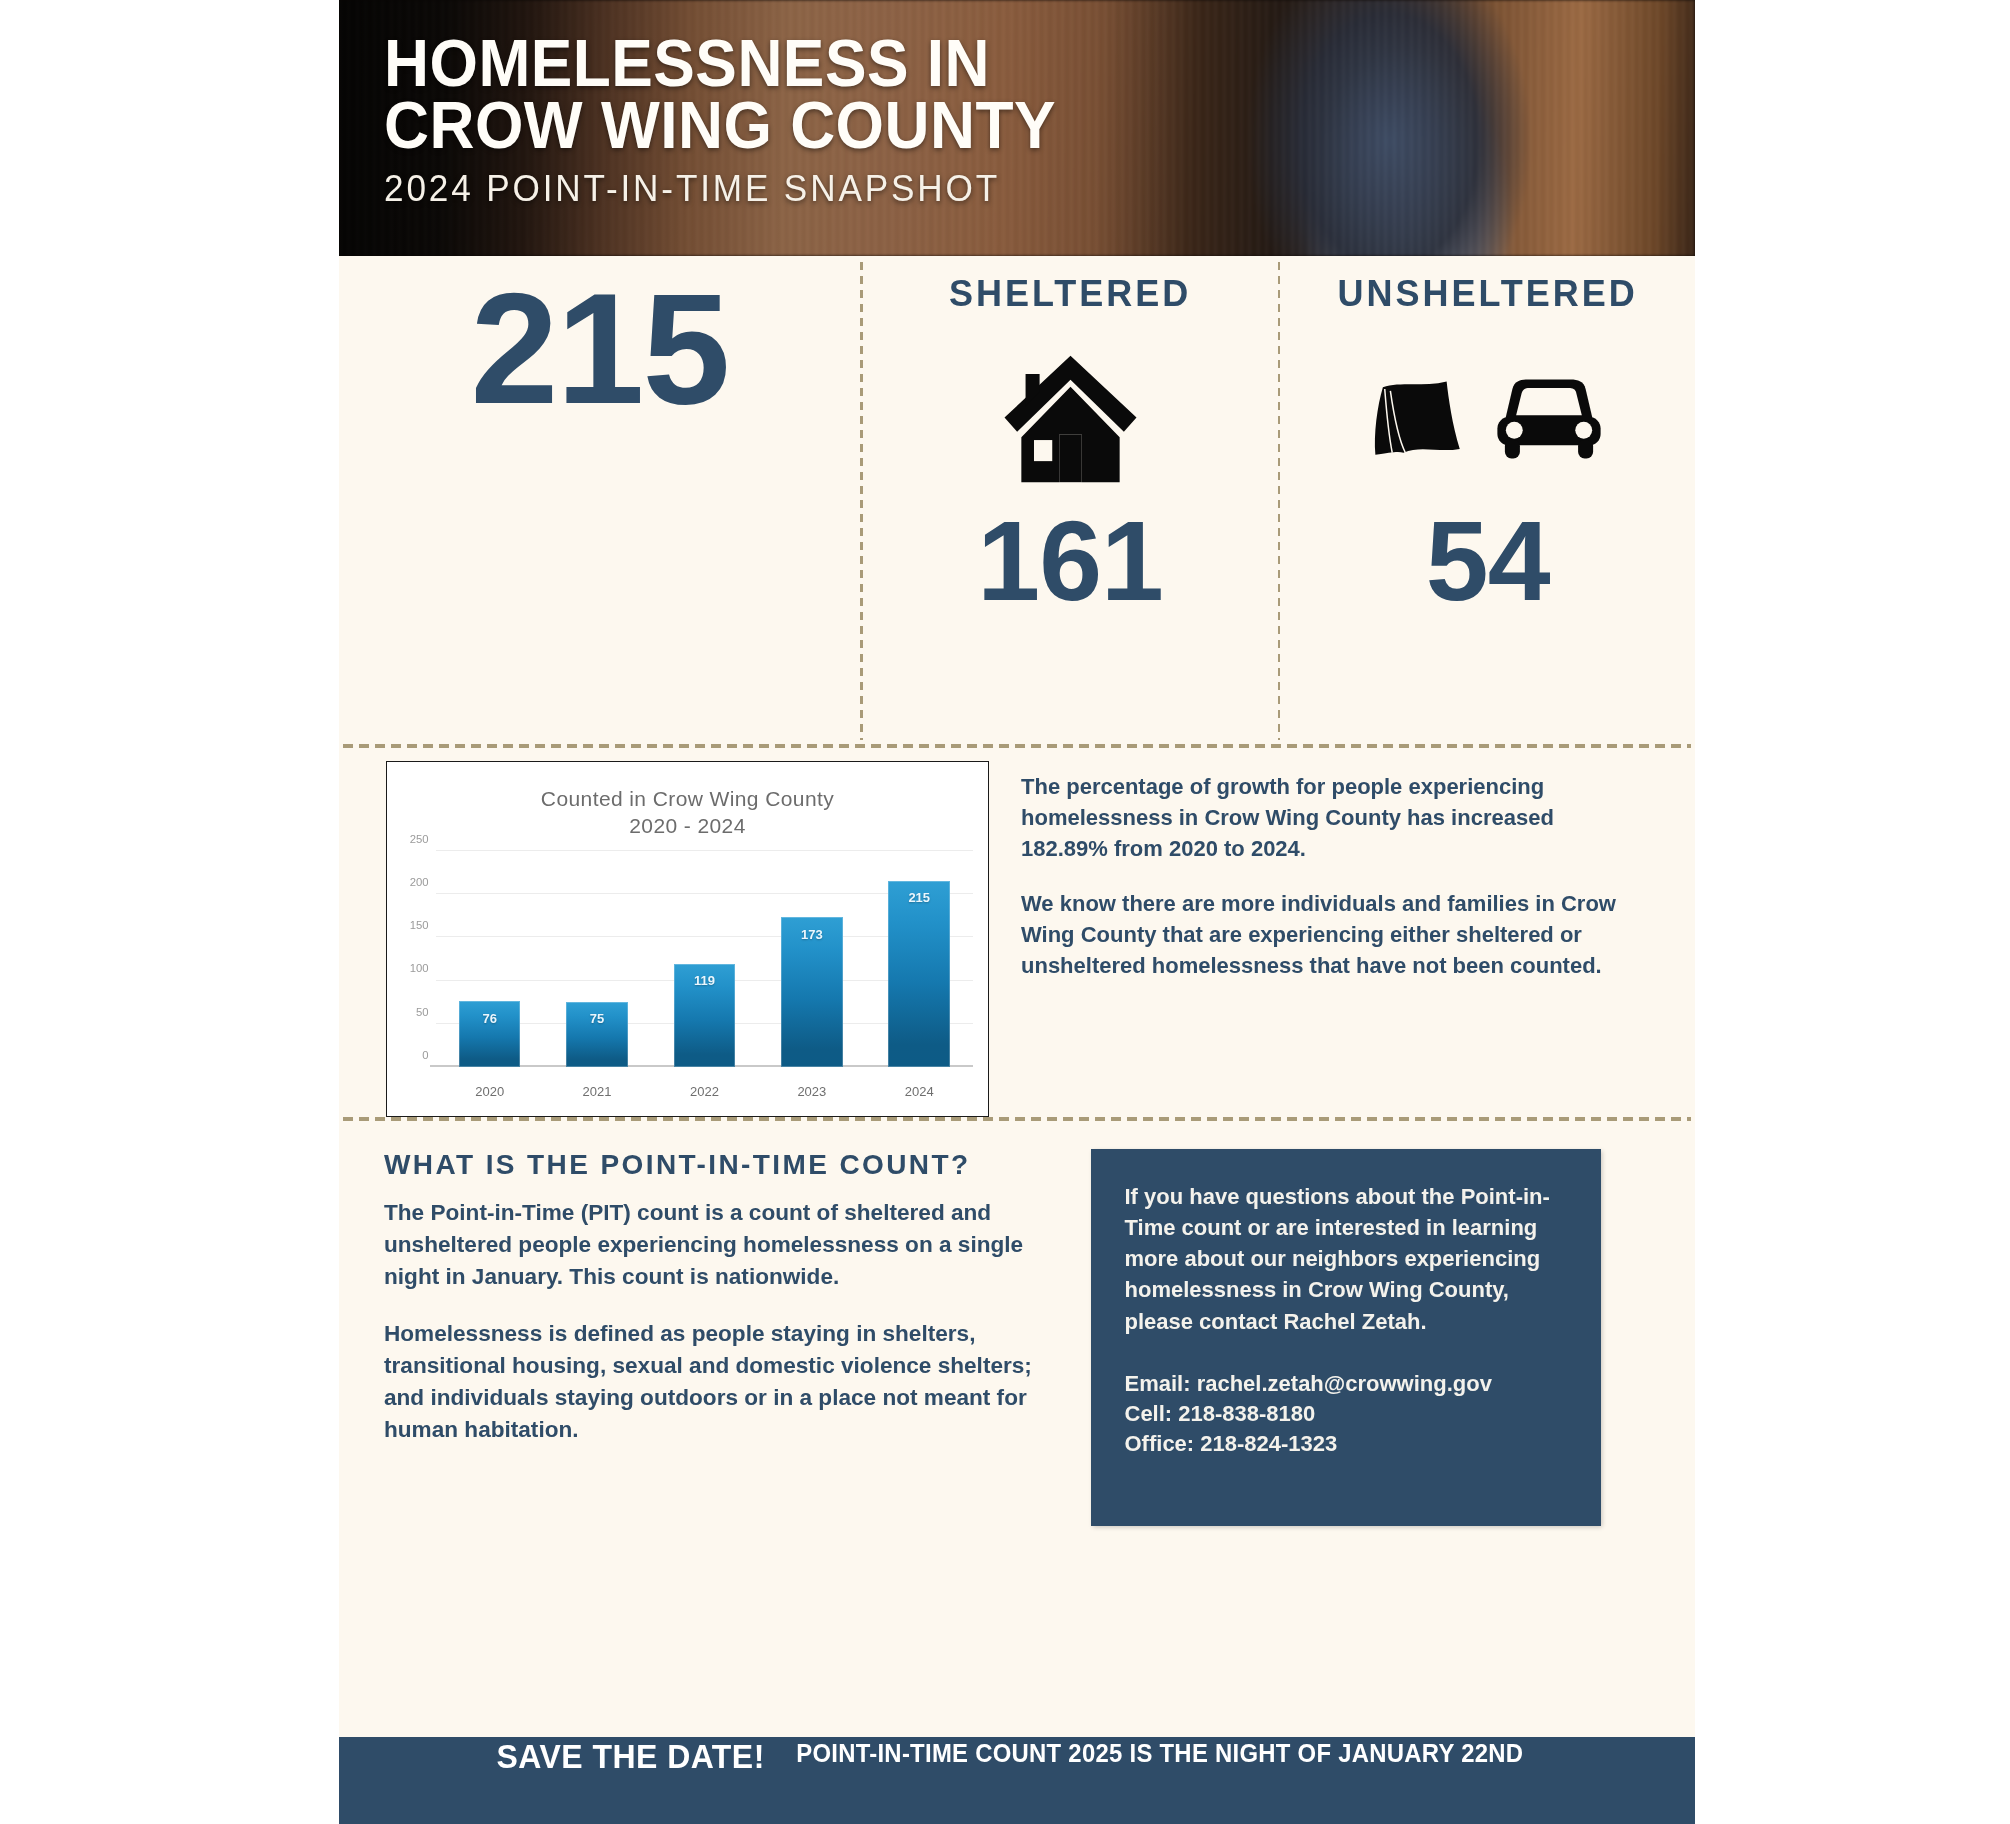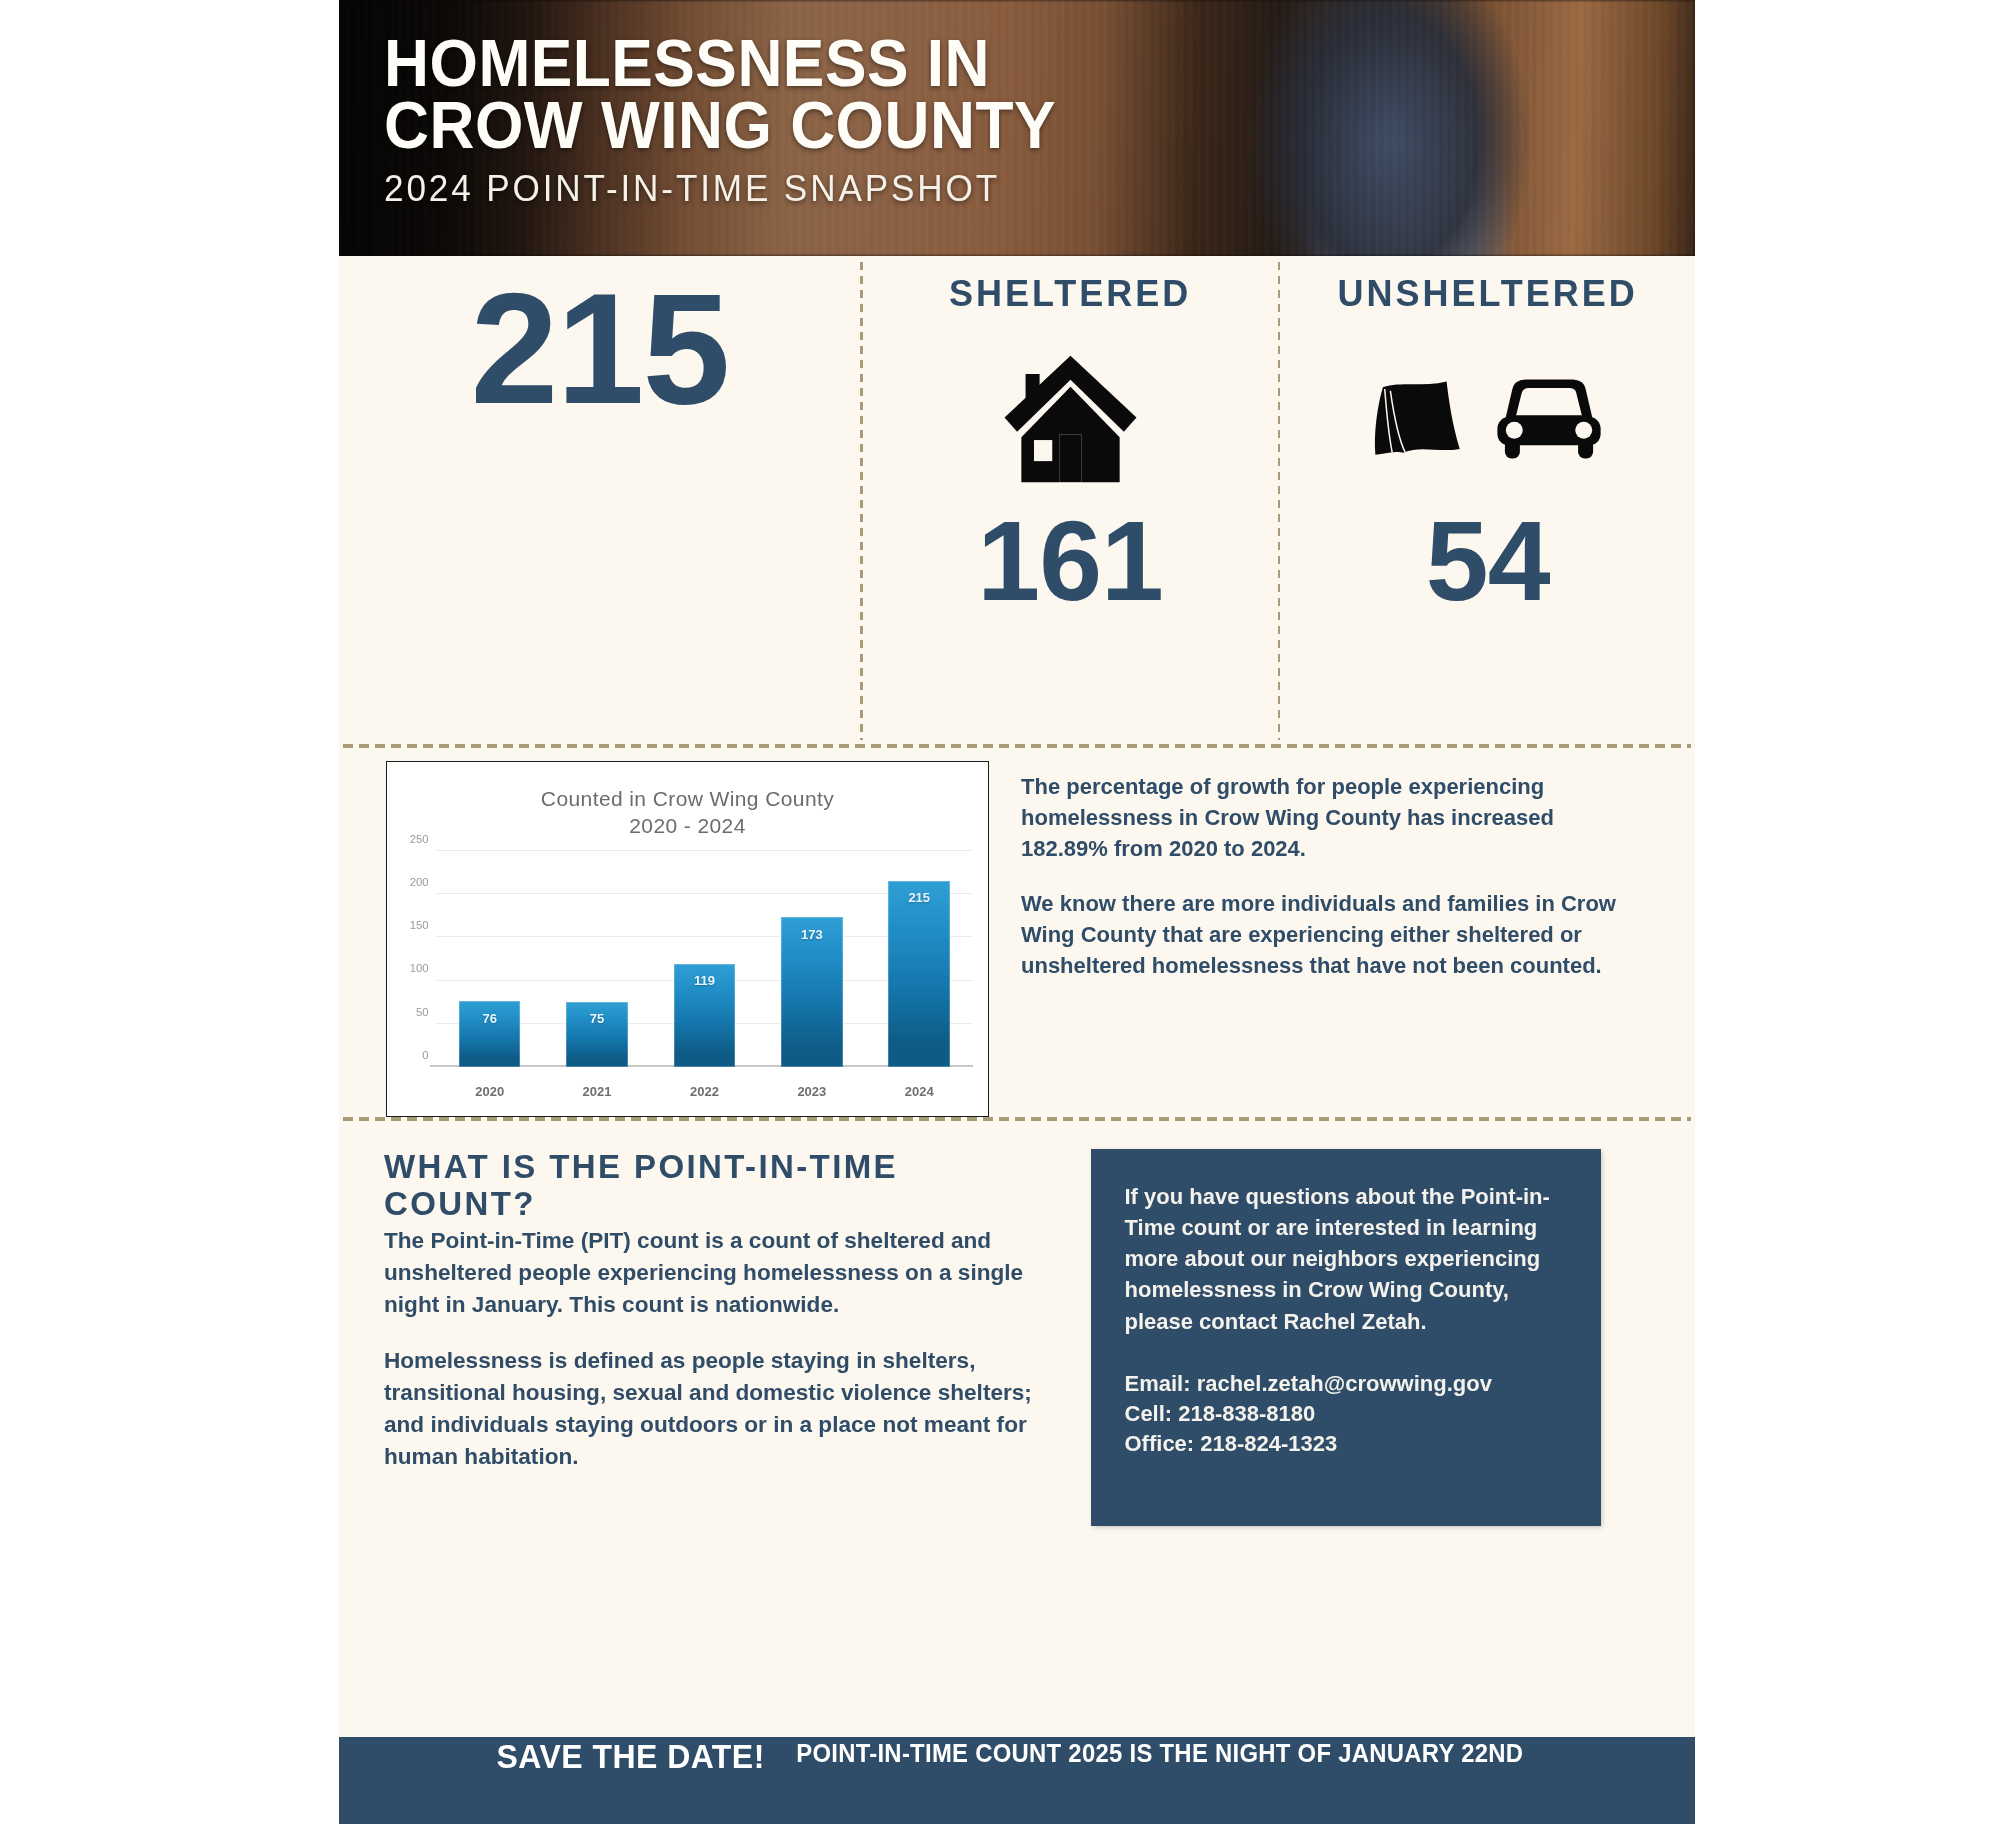--- a/index.html
+++ b/index.html
@@ -278,21 +278,20 @@
     font-size: 13px;
     color: #eaf6fd;
     text-shadow: 0 0.9px 1.9px rgba(0,0,0,.25);
   }
   .xlabels {
     position: absolute;
     left: 49px; right: 15px;
     bottom: 17px;
     display: flex;
     justify-content: space-around;
-    font-weight: bold;
   }
   .xlabel {
     width: 18.5%;
     text-align: center;
     font-family: "Liberation Sans", sans-serif;
     font-size: 13px;
     color: #6f6f6f;
   }
 
   .chart-note {
@@ -316,25 +315,25 @@
     height: 405px;
   }
   .pit-left {
     width: 744px;
     padding-left: 45px;
     padding-right: 28px;
   }
   .pit-heading {
     font-family: "Liberation Sans", sans-serif;
     font-weight: 700;
-    font-size: 33px;
+    font-size: 28px;
     letter-spacing: 2.4px;
     line-height: 1.12;
     color: #2f4c68;
-    margin-bottom: 2px;
+    margin-bottom: 17px;
   }
   .pit-p {
     font-family: "Liberation Sans", sans-serif;
     font-weight: 700;
     font-size: 22.6px;
     line-height: 1.42;
     color: #2f4c68;
     margin-bottom: 24.5px;
   }
 

